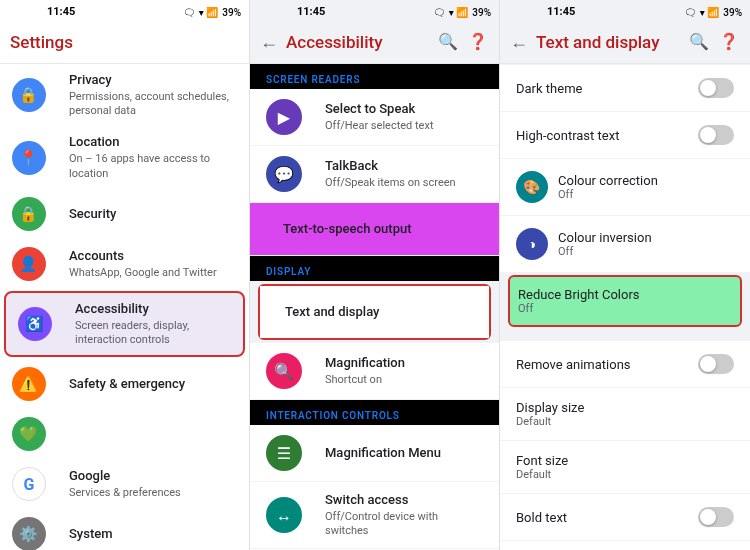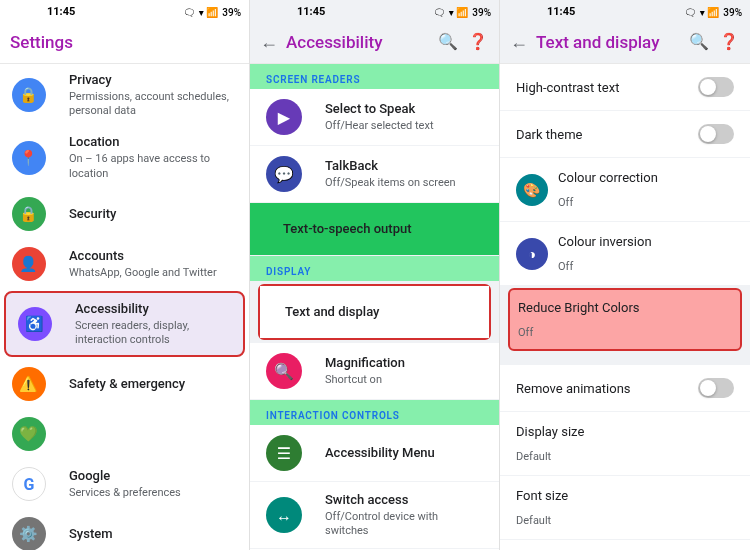--- a/index.html
+++ b/index.html
@@ -43,21 +43,21 @@
       display: flex;
       align-items: center;
       padding: 8px 10px;
       height: 44px;
       background: #fff;
       border-bottom: 1px solid #e8e8e8;
     }
     .header-title {
       font-size: 17px;
       font-weight: 500;
-      color: #a21caf;
+      color: #b91c1c;
       flex: 1;
     }
     .header-icons { display: flex; gap: 8px; align-items: center; }
     .back-arrow {
       font-size: 18px;
       color: #5f6368;
       margin-right: 8px;
       cursor: pointer;
     }
     .icon-btn {
@@ -119,21 +119,21 @@
     }
 
     
     .section-header {
       padding: 10px 16px 4px;
       font-size: 10px;
       font-weight: 600;
       color: #1a73e8;
       letter-spacing: 0.8px;
       text-transform: uppercase;
-      background: #86efac;
+      background: #000000;
     }
 
     
     .toggle {
       width: 36px;
       height: 20px;
       border-radius: 10px;
       background: #ccc;
       position: relative;
       flex-shrink: 0;
@@ -211,28 +211,28 @@
     }
     .display-item-text {}
     .display-item-title {
       font-size: 13px;
       color: #202124;
       font-weight: 400;
     }
     .display-item-subtitle {
       font-size: 11px;
       color: #5f6368;
-      margin-top: 11px;
+      margin-top: 0;
     }
 
     .reduce-bright-colors-item {
       border: 2.5px solid #d32f2f;
       border-radius: 6px;
       margin: 3px 8px;
-      background: #fca5a5;
+      background: #86efac;
       cursor: pointer;
       padding: 10px 8px;
     }
 
     
     .bg-blue { background-color: #4285f4; }
     .bg-green { background-color: #34a853; }
     .bg-red { background-color: #ea4335; }
     .bg-orange { background-color: #ff6d00; }
     .bg-purple { background-color: #673ab7; }
@@ -369,21 +369,21 @@
     </div>
 
     <div class="acc-item" style="background:#fff; margin-top:1px;">
       <div class="acc-icon bg-indigo">💬</div>
       <div class="item-text">
         <div class="item-title">TalkBack</div>
         <div class="item-subtitle">Off/Speak items on screen</div>
       </div>
     </div>
 
-    <div class="acc-item" style="background:#22c55e; margin-top:1px;">
+    <div class="acc-item" style="background:#d946ef; margin-top:1px;">
       <div class="item-text" style="padding-left: 6px;">
         <div class="item-title">Text-to-speech output</div>
       </div>
     </div>
 
     <div class="section-header">DISPLAY</div>
 
     <div class="text-display-item">
       <div class="acc-item" style="margin:0; border:none; padding: 10px 8px;">
         <div class="item-text" style="padding-left: 6px;">
@@ -398,21 +398,21 @@
         <div class="item-title">Magnification</div>
         <div class="item-subtitle">Shortcut on</div>
       </div>
     </div>
 
     <div class="section-header">INTERACTION CONTROLS</div>
 
     <div class="acc-item" style="background:#fff;">
       <div class="acc-icon bg-dark-green">☰</div>
       <div class="item-text">
-        <div class="item-title">Accessibility Menu</div>
+        <div class="item-title">Magnification Menu</div>
       </div>
     </div>
 
     <div class="acc-item" style="background:#fff; margin-top:1px;">
       <div class="acc-icon bg-teal">↔</div>
       <div class="item-text">
         <div class="item-title">Switch access</div>
         <div class="item-subtitle">Off/Control device with switches</div>
       </div>
     </div>
@@ -437,33 +437,33 @@
   <div class="panel-header" style="background:#f0f2f5;">
     <span class="back-arrow">←</span>
     <span class="header-title">Text and display</span>
     <div class="header-icons">
       <span class="icon-btn">🔍</span>
       <span class="icon-btn">❓</span>
     </div>
   </div>
   <div class="panel-content">
 
+    <div class="display-item" style="margin-top:1px;">
+      <div class="display-item-left">
+        <div class="display-item-text">
+          <div class="display-item-title">Dark theme</div>
+        </div>
+      </div>
+      <div class="toggle"></div>
+    </div>
+
     <div class="display-item">
       <div class="display-item-left">
         <div class="display-item-text">
           <div class="display-item-title">High-contrast text</div>
-        </div>
-      </div>
-      <div class="toggle"></div>
-    </div>
-
-    <div class="display-item" style="margin-top:1px;">
-      <div class="display-item-left">
-        <div class="display-item-text">
-          <div class="display-item-title">Dark theme</div>
         </div>
       </div>
       <div class="toggle"></div>
     </div>
 
     <div class="display-item" style="margin-top:1px;">
       <div class="display-item-left">
         <div class="display-item-icon bg-cyan">🎨</div>
         <div class="display-item-text">
           <div class="display-item-title">Colour correction</div>

